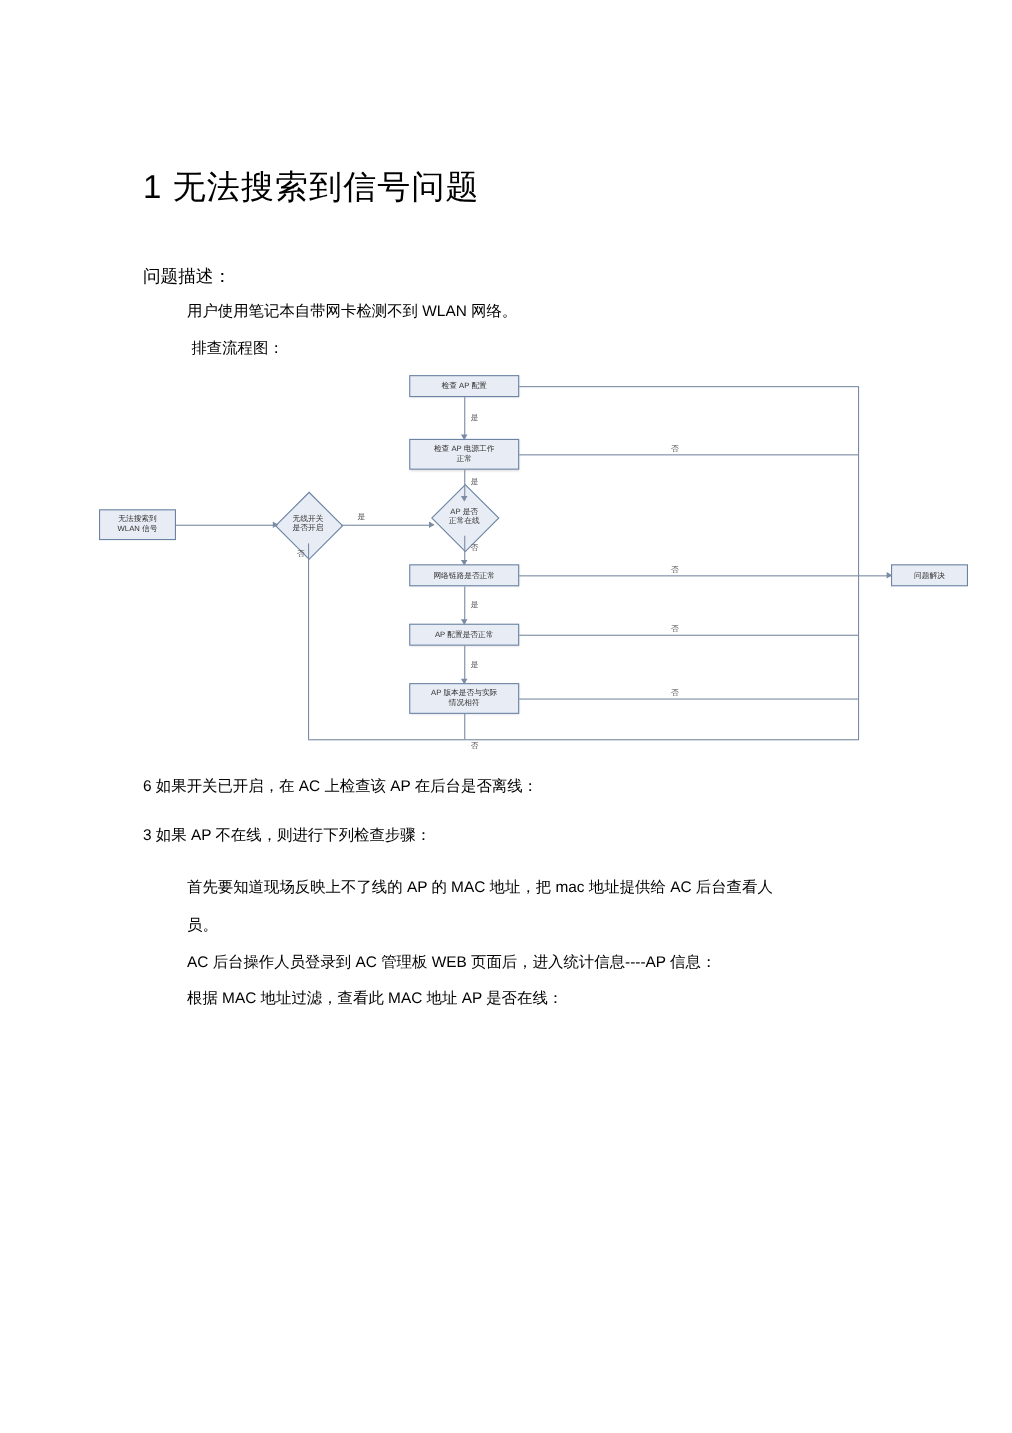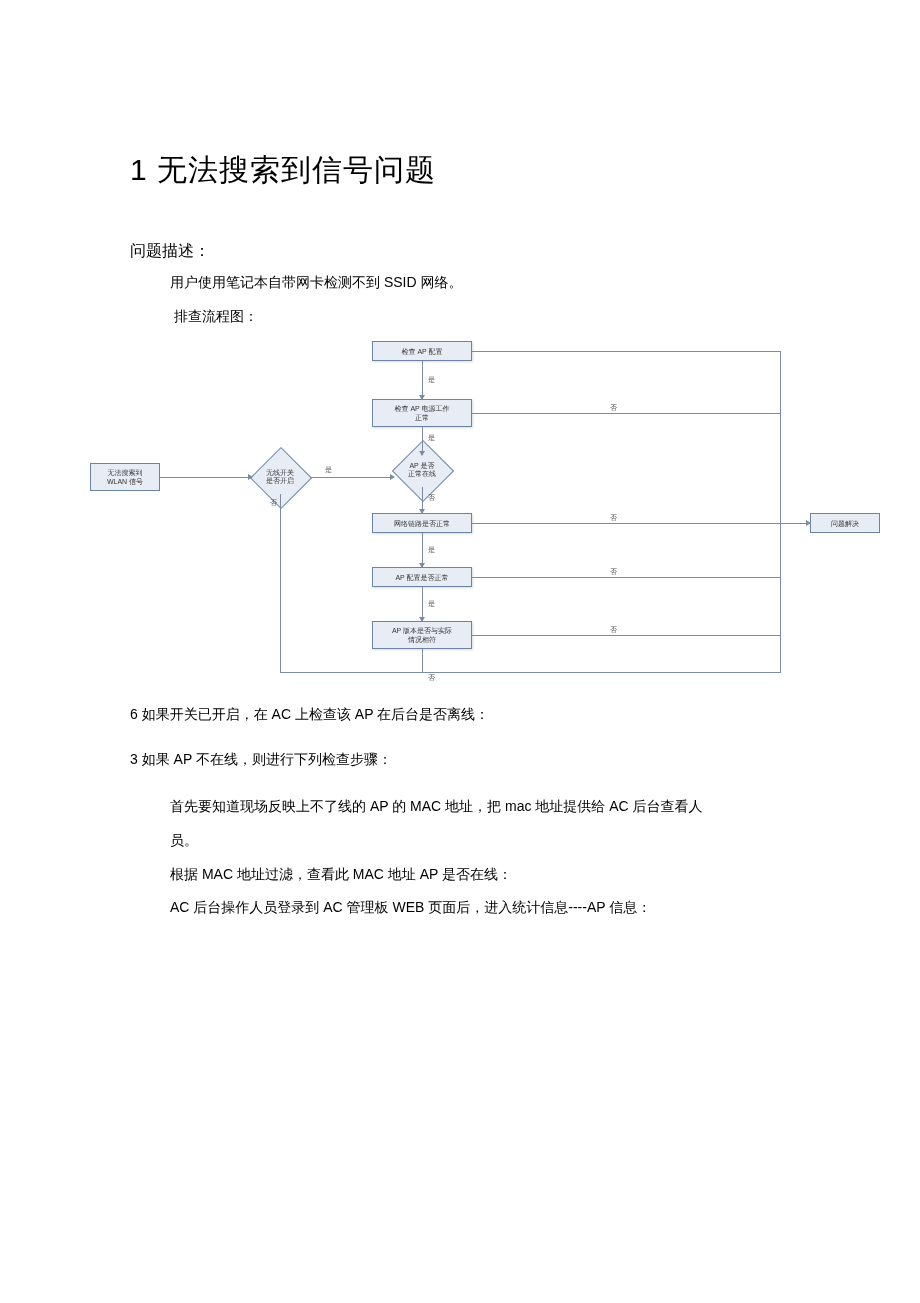--- a/index.html
+++ b/index.html
@@ -116,21 +116,21 @@
 </head>
 <body>
 
 <div class="page">
   <div class="content">
 
     <h1 class="title">1 无法搜索到信号问题</h1>
 
     <div class="subhead">问题描述：</div>
 
-    <div class="indent">用户使用笔记本自带网卡检测不到 SSID 网络。</div>
+    <div class="indent">用户使用笔记本自带网卡检测不到 WLAN 网络。</div>
 
     <div class="indent" style="margin-bottom:0;margin-left:44px;">排查流程图：</div>
 
     <div class="flowwrap">
 
       <div class="node" style="left:20px; top:130px; width:70px; height:28px;">
           <span>无法搜索到<br>WLAN  信号</span>
         </div>
 
       <div class="diamond" style="left:180px; top:127px;">
@@ -223,17 +223,17 @@
       <div class="lbl" style="left:540px; top:292px;">否</div>
 
     </div>
 
 
     <div class="p-line">6 如果开关已开启，在 AC 上检查该 AP 在后台是否离线：</div>
     <div class="p-line">3 如果 AP 不在线，则进行下列检查步骤：</div>
 
     <div class="indent">首先要知道现场反映上不了线的 AP 的 MAC 地址，把 mac 地址提供给 AC 后台查看人</div>
     <div class="indent">员。</div>
+    <div class="indent">AC 后台操作人员登录到 AC 管理板 WEB 页面后，进入统计信息----AP 信息：</div>
     <div class="indent">根据 MAC 地址过滤，查看此 MAC 地址 AP 是否在线：</div>
-    <div class="indent">AC 后台操作人员登录到 AC 管理板 WEB 页面后，进入统计信息----AP 信息：</div>
 
   </div>
 </div>
 
 </body></html>

